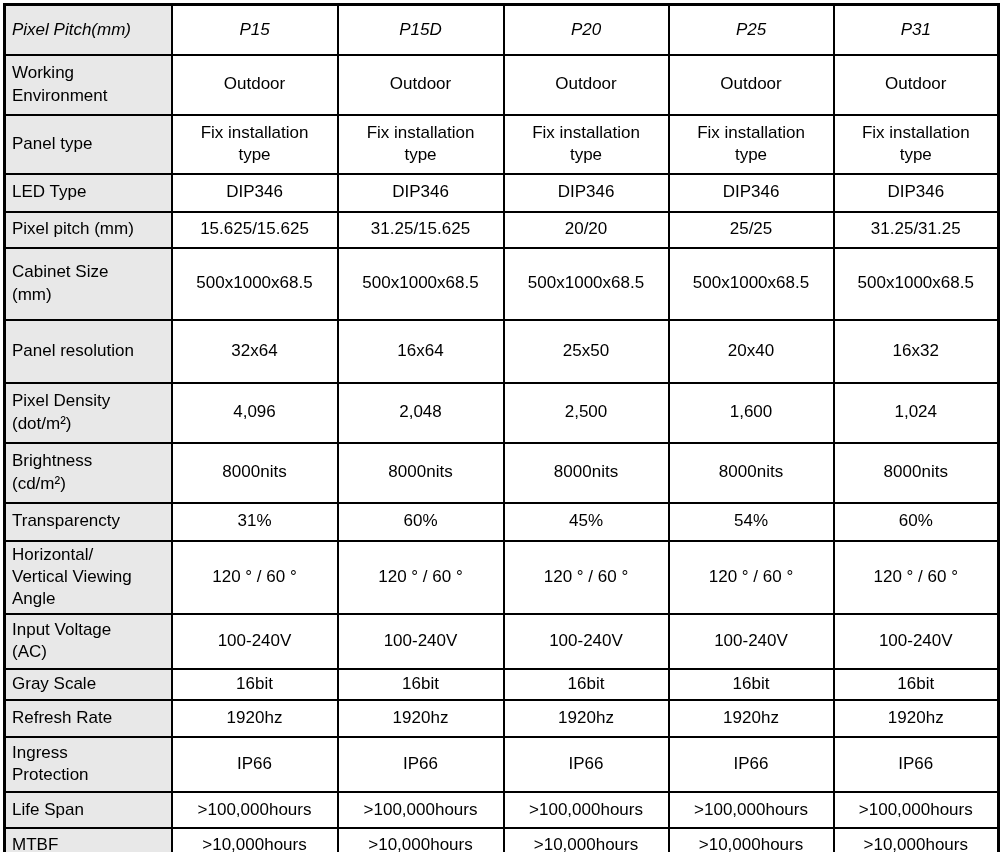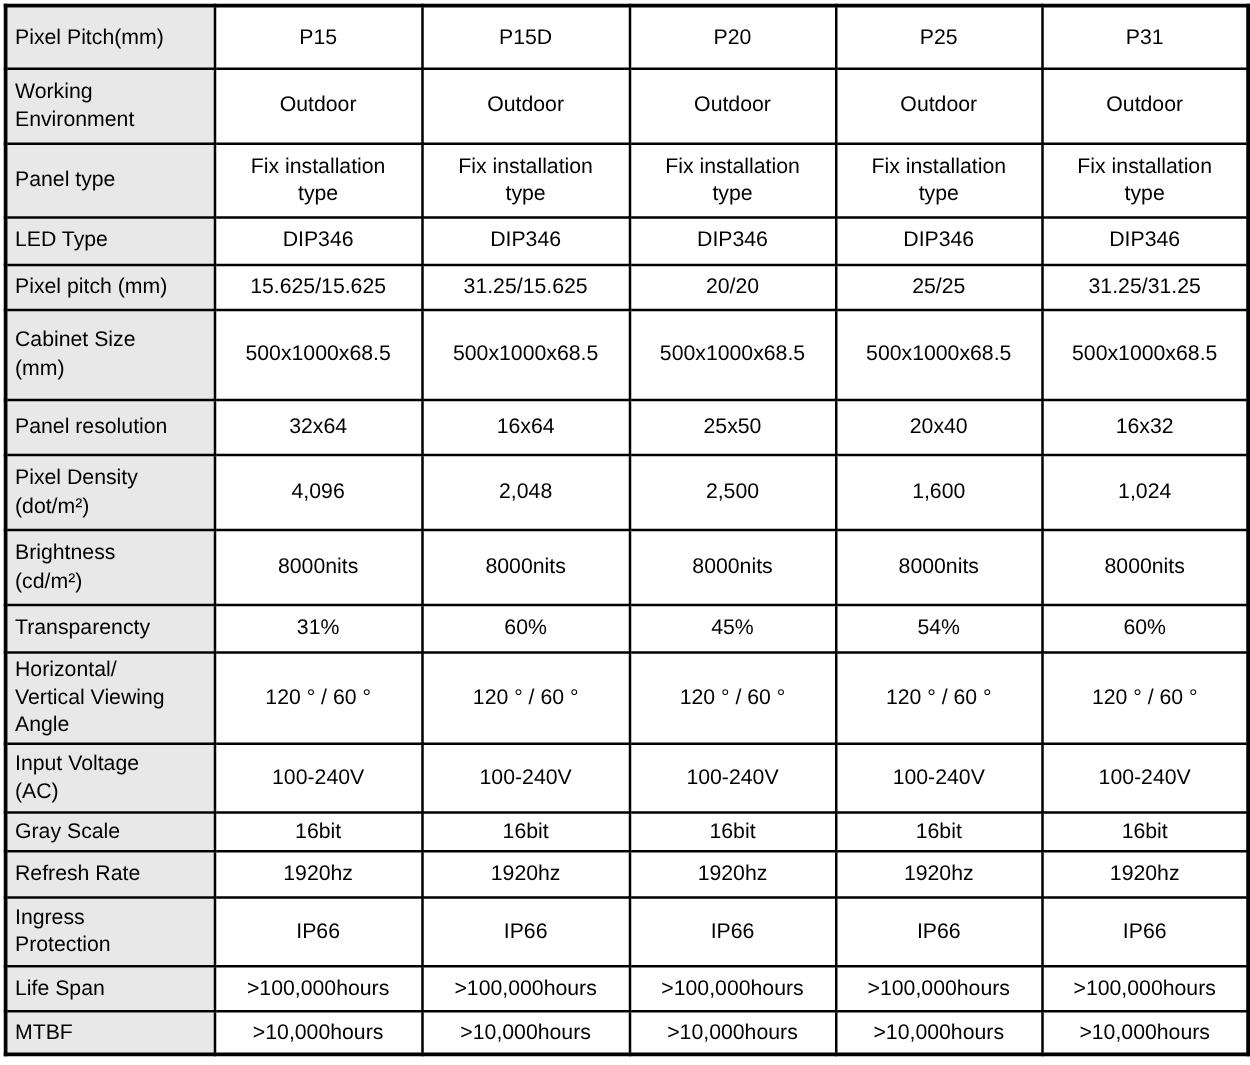--- a/index.html
+++ b/index.html
@@ -32,27 +32,27 @@
     background: #e8e8e8;
     text-align: left;
     padding: 2px 4px 2px 6px;
   }
   table.spec td.value-cell {
     background: #ffffff;
     text-align: center;
     padding: 2px 3px;
   }
   
-  #spec-body tr:nth-child(1)  { height: 50px; }
+  #spec-body tr:nth-child(1)  { height: 50px; font-style: italic; }
   #spec-body tr:nth-child(2)  { height: 60px; }
   #spec-body tr:nth-child(3)  { height: 59px; }
   #spec-body tr:nth-child(4)  { height: 38px; }
   #spec-body tr:nth-child(5)  { height: 36px; }
   #spec-body tr:nth-child(6)  { height: 72px; }
-  #spec-body tr:nth-child(7)  { height: 44px; }
+  #spec-body tr:nth-child(7)  { height: 63px; }
   #spec-body tr:nth-child(8)  { height: 60px; }
   #spec-body tr:nth-child(9)  { height: 60px; }
   #spec-body tr:nth-child(10) { height: 38px; margin-top: 32px; }
   #spec-body tr:nth-child(11) { height: 63px; }
   #spec-body tr:nth-child(12) { height: 55px; }
   #spec-body tr:nth-child(13) { height: 31px; }
   #spec-body tr:nth-child(14) { height: 37px; }
   #spec-body tr:nth-child(15) { height: 55px; }
   #spec-body tr:nth-child(16) { height: 36px; }
   #spec-body tr:nth-child(17) { height: 35px; }

